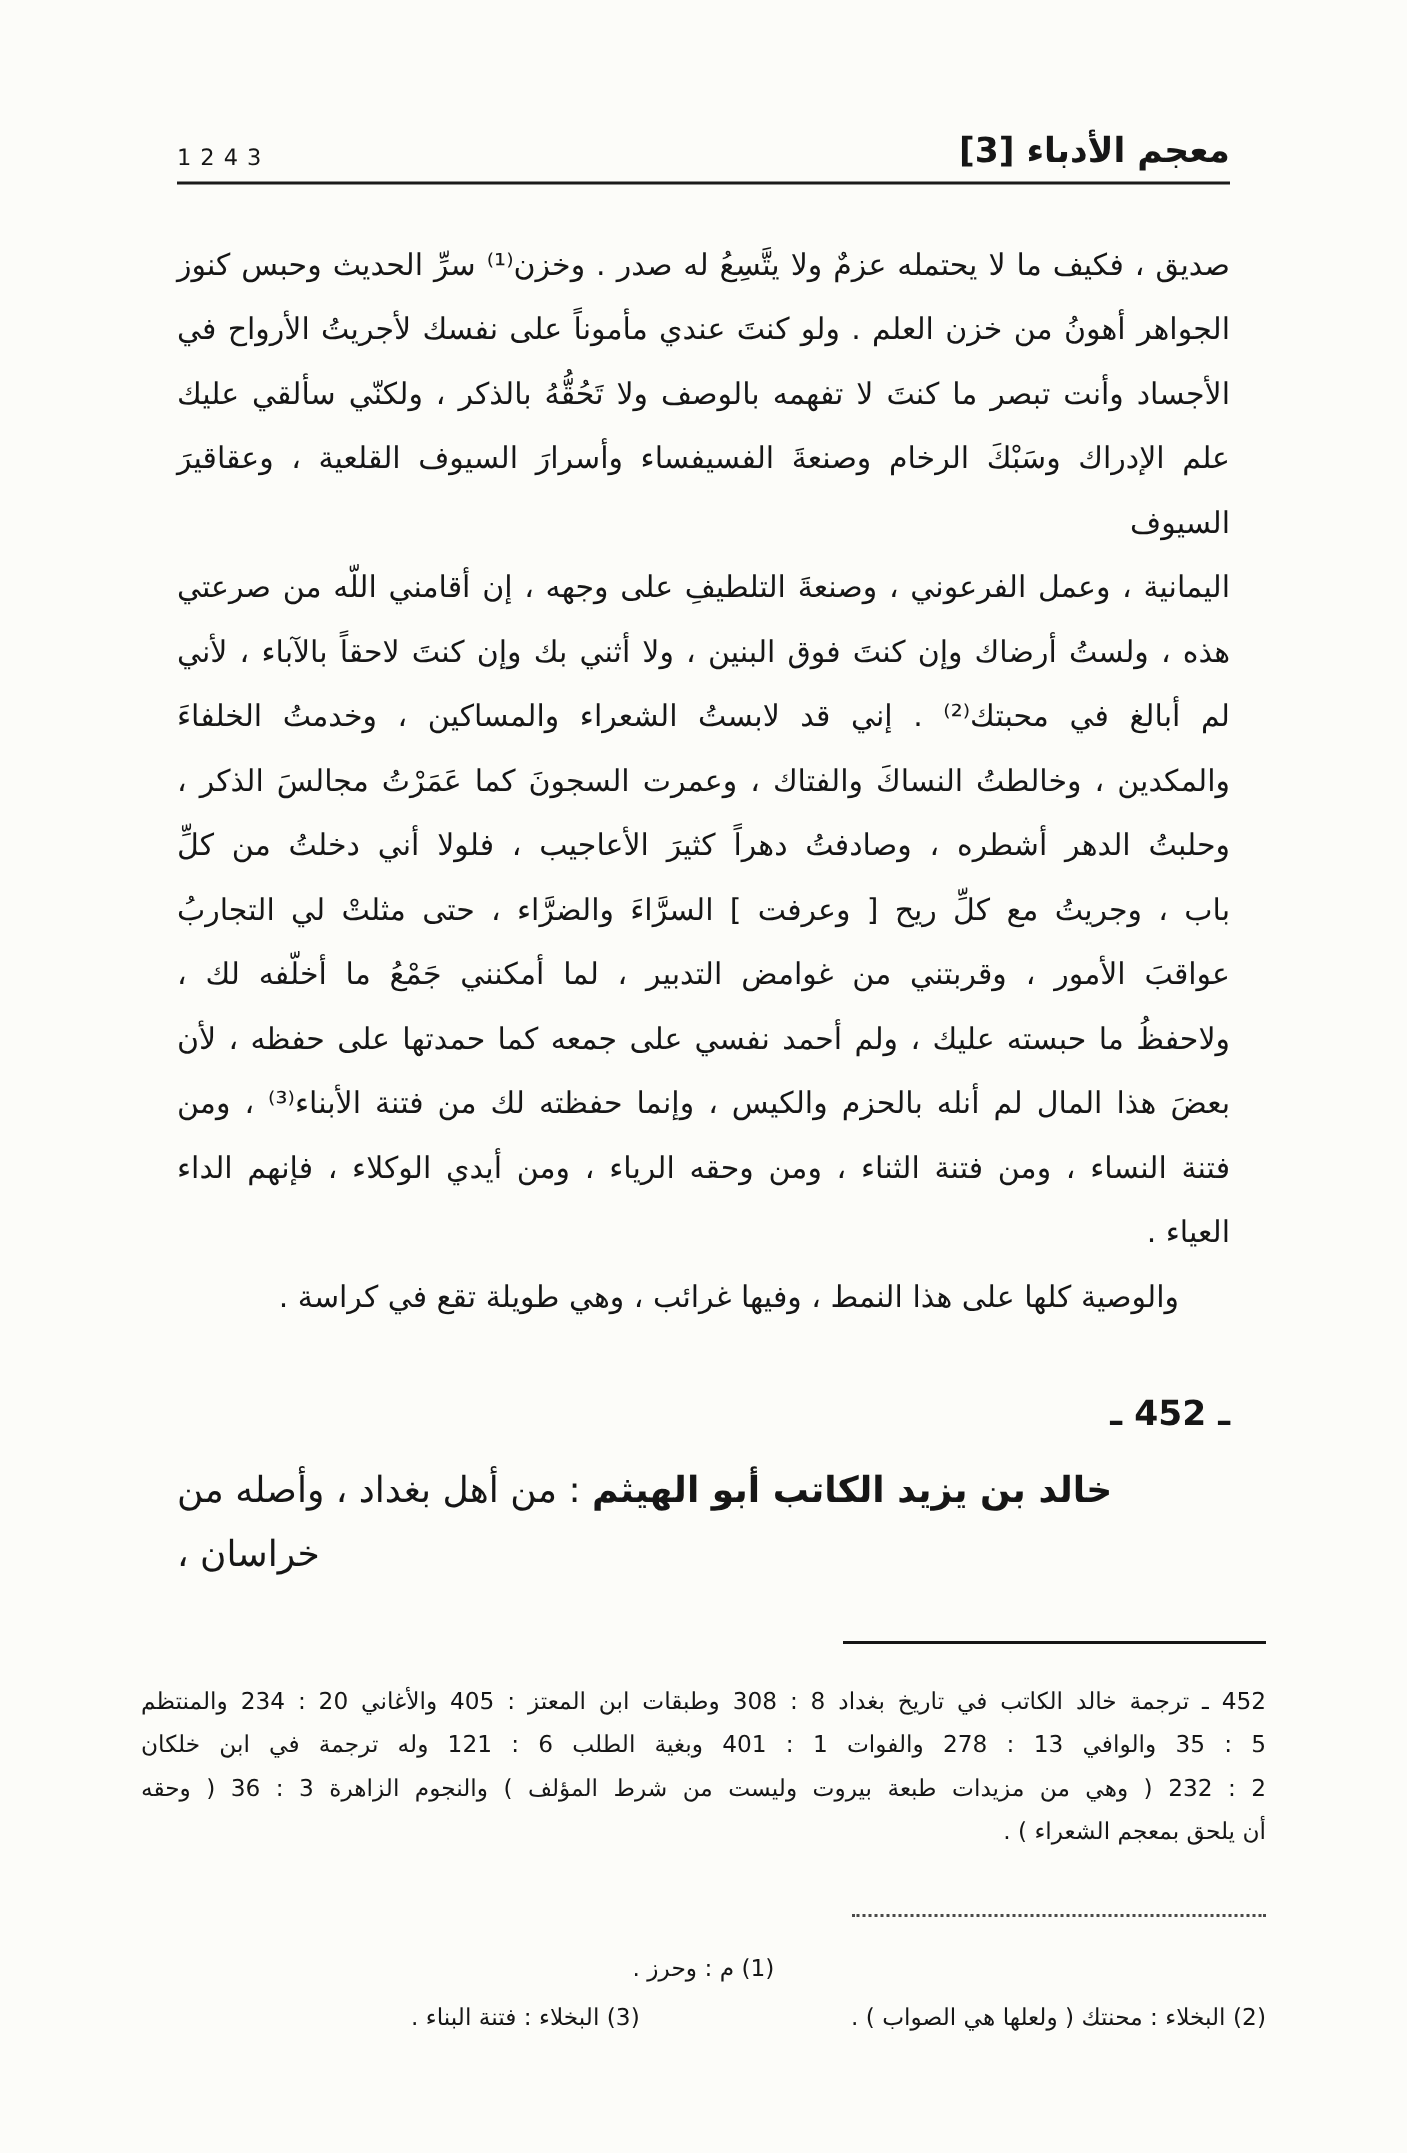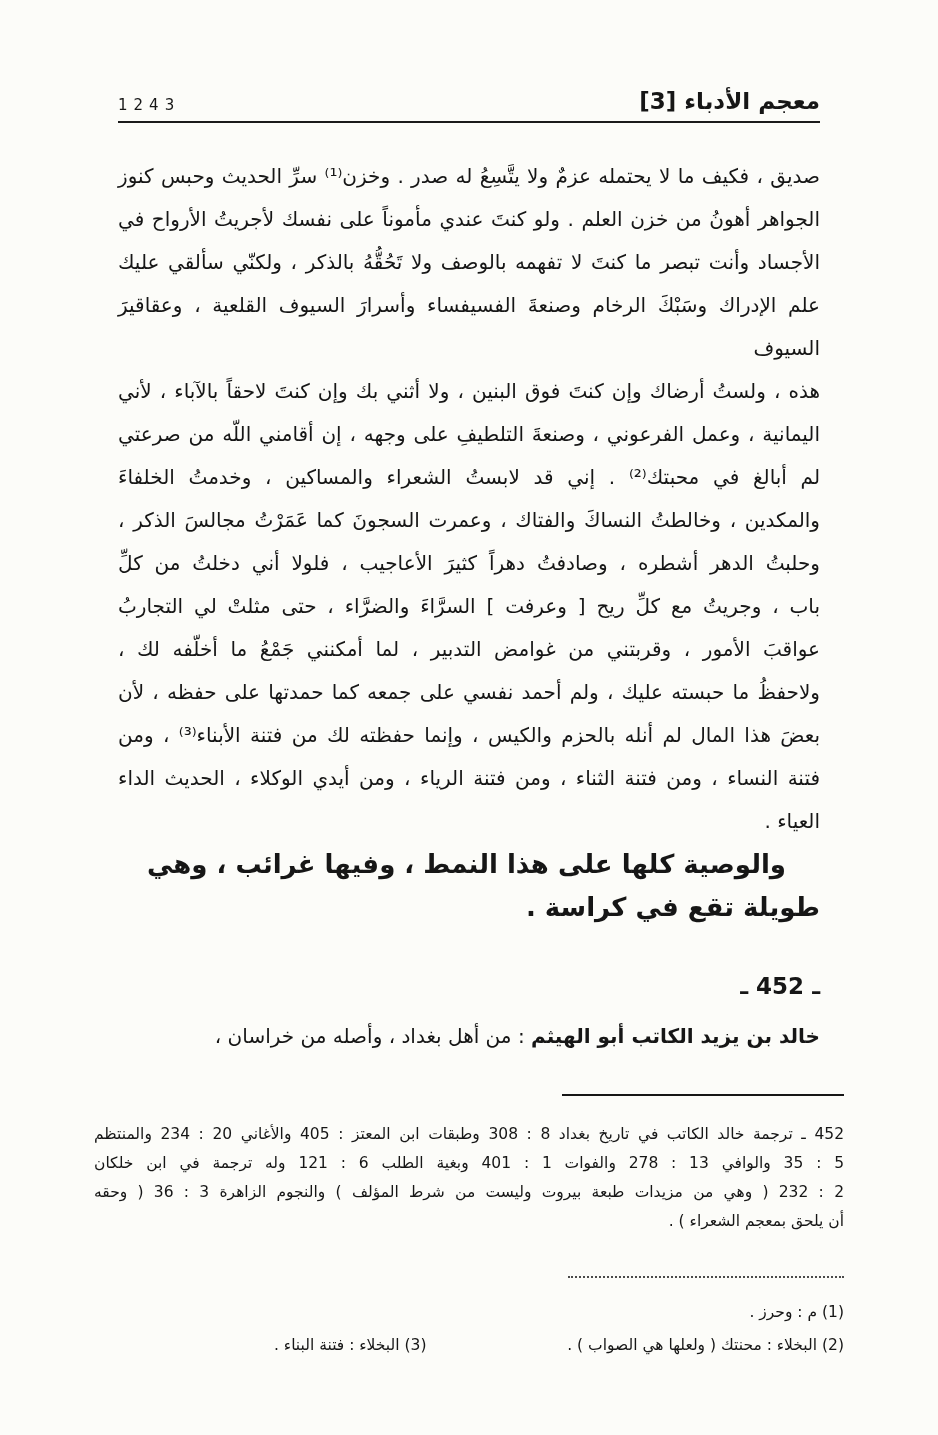--- a/index.html
+++ b/index.html
@@ -45,38 +45,37 @@
   }
   .line {
     text-align: justify;
     text-align-last: justify;
   }
   .line.last {
     text-align-last: right;
   }
   .closing {
     margin: 0;
-    font-size: 26px;
+    font-size: 20px;
     line-height: 43px;
     text-indent: 34px;
     text-align: right;
-    font-weight: bold;
   }
   
   .entry-number {
     margin-top: 40px;
     font-weight: bold;
     font-size: 23px;
     line-height: 34px;
   }
   .entry-line {
     margin: 12px 0 0 0;
-    font-size: 20px;
+    font-size: 24px;
     line-height: 43px;
-    text-align: right;
+    text-align: left;
   }
   .entry-name {
     font-weight: bold;
   }
   
   .footnote-area {
     margin: 36px -24px 0 -24px;
     font-size: 15.5px;
   }
   .fn-rule {
@@ -96,21 +95,21 @@
   .dotted-rule {
     border-top: 2px dotted #4a4a4a;
     width: 276px;
     margin: 40px 0 18px auto;
   }
   .fn-list {
     line-height: 33px;
   }
   .fn-row {
     display: flex;
-    justify-content: flex-start;
+    justify-content: center;
   }
   .fn-row.pair {
     justify-content: space-between;
     padding-left: 180px;
   }
 </style>
 </head>
 <body>
 
 <div class="page">
@@ -118,30 +117,30 @@
   <header class="page-header">
     <span class="book-title">معجم الأدباء [3]</span>
     <span class="page-number">1243</span>
   </header>
 
   <main class="body-text">
     <div class="line">صديق ، فكيف ما لا يحتمله عزمٌ ولا يتَّسِعُ له صدر . وخزن⁽¹⁾ سرِّ الحديث وحبس كنوز</div>
     <div class="line">الجواهر أهونُ من خزن العلم . ولو كنتَ عندي مأموناً على نفسك لأجريتُ الأرواح في</div>
     <div class="line">الأجساد وأنت تبصر ما كنتَ لا تفهمه بالوصف ولا تَحُقُّهُ بالذكر ، ولكنّي سألقي عليك</div>
     <div class="line">علم الإدراك وسَبْكَ الرخام وصنعةَ الفسيفساء وأسرارَ السيوف القلعية ، وعقاقيرَ السيوف</div>
+    <div class="line">اليمانية ، وعمل الفرعوني ، وصنعةَ التلطيفِ على وجهه ، إن أقامني اللّه من صرعتي</div>
     <div class="line">هذه ، ولستُ أرضاك وإن كنتَ فوق البنين ، ولا أثني بك وإن كنتَ لاحقاً بالآباء ، لأني</div>
-    <div class="line">اليمانية ، وعمل الفرعوني ، وصنعةَ التلطيفِ على وجهه ، إن أقامني اللّه من صرعتي</div>
     <div class="line">لم أبالغ في محبتك⁽²⁾ . إني قد لابستُ الشعراء والمساكين ، وخدمتُ الخلفاءَ</div>
     <div class="line">والمكدين ، وخالطتُ النساكَ والفتاك ، وعمرت السجونَ كما عَمَرْتُ مجالسَ الذكر ،</div>
     <div class="line">وحلبتُ الدهر أشطره ، وصادفتُ دهراً كثيرَ الأعاجيب ، فلولا أني دخلتُ من كلِّ</div>
     <div class="line">باب ، وجريتُ مع كلِّ ريح [ وعرفت ] السرَّاءَ والضرَّاء ، حتى مثلتْ لي التجاربُ</div>
     <div class="line">عواقبَ الأمور ، وقربتني من غوامض التدبير ، لما أمكنني جَمْعُ ما أخلّفه لك ،</div>
     <div class="line">ولاحفظُ ما حبسته عليك ، ولم أحمد نفسي على جمعه كما حمدتها على حفظه ، لأن</div>
     <div class="line">بعضَ هذا المال لم أنله بالحزم والكيس ، وإنما حفظته لك من فتنة الأبناء⁽³⁾ ، ومن</div>
-    <div class="line">فتنة النساء ، ومن فتنة الثناء ، ومن فتنة الرياء ، ومن أيدي الوكلاء ، الحديث الداء</div>
+    <div class="line">فتنة النساء ، ومن فتنة الثناء ، ومن وحقه الرياء ، ومن أيدي الوكلاء ، فإنهم الداء</div>
     <div class="line last">العياء .</div>
     <p class="closing">والوصية كلها على هذا النمط ، وفيها غرائب ، وهي طويلة تقع في كراسة .</p>
   </main>
 
   <div class="entry-number">ـ 452 ـ</div>
 
   <p class="entry-line"><span class="entry-name">خالد بن يزيد الكاتب أبو الهيثم</span><span> : من أهل بغداد ، وأصله من خراسان ،</span></p>
 
   <div class="footnote-area">
 

